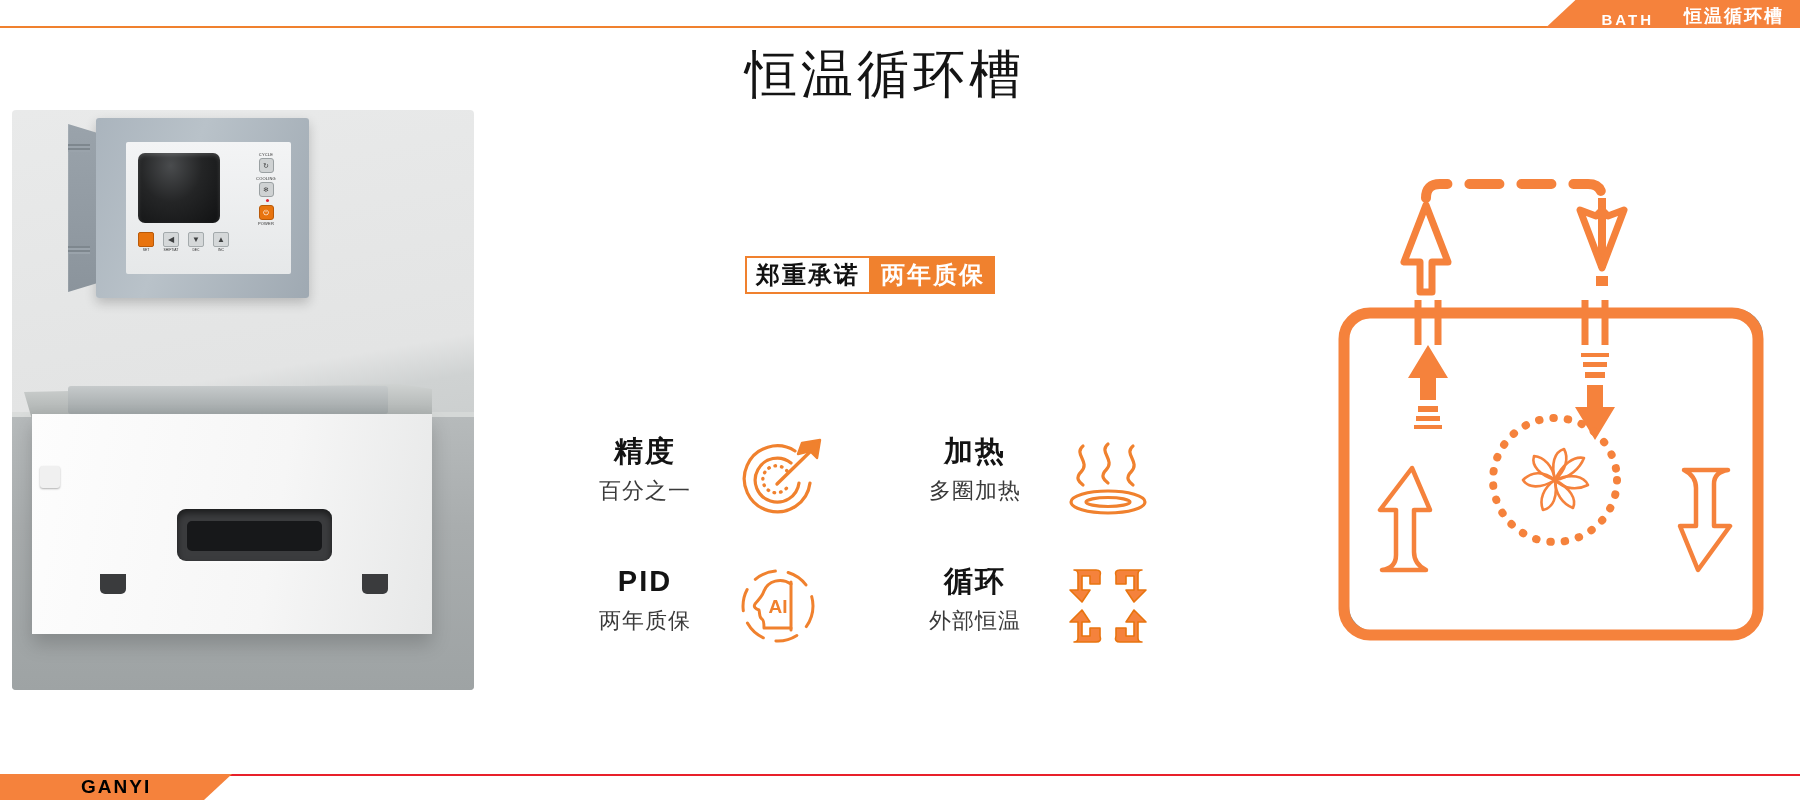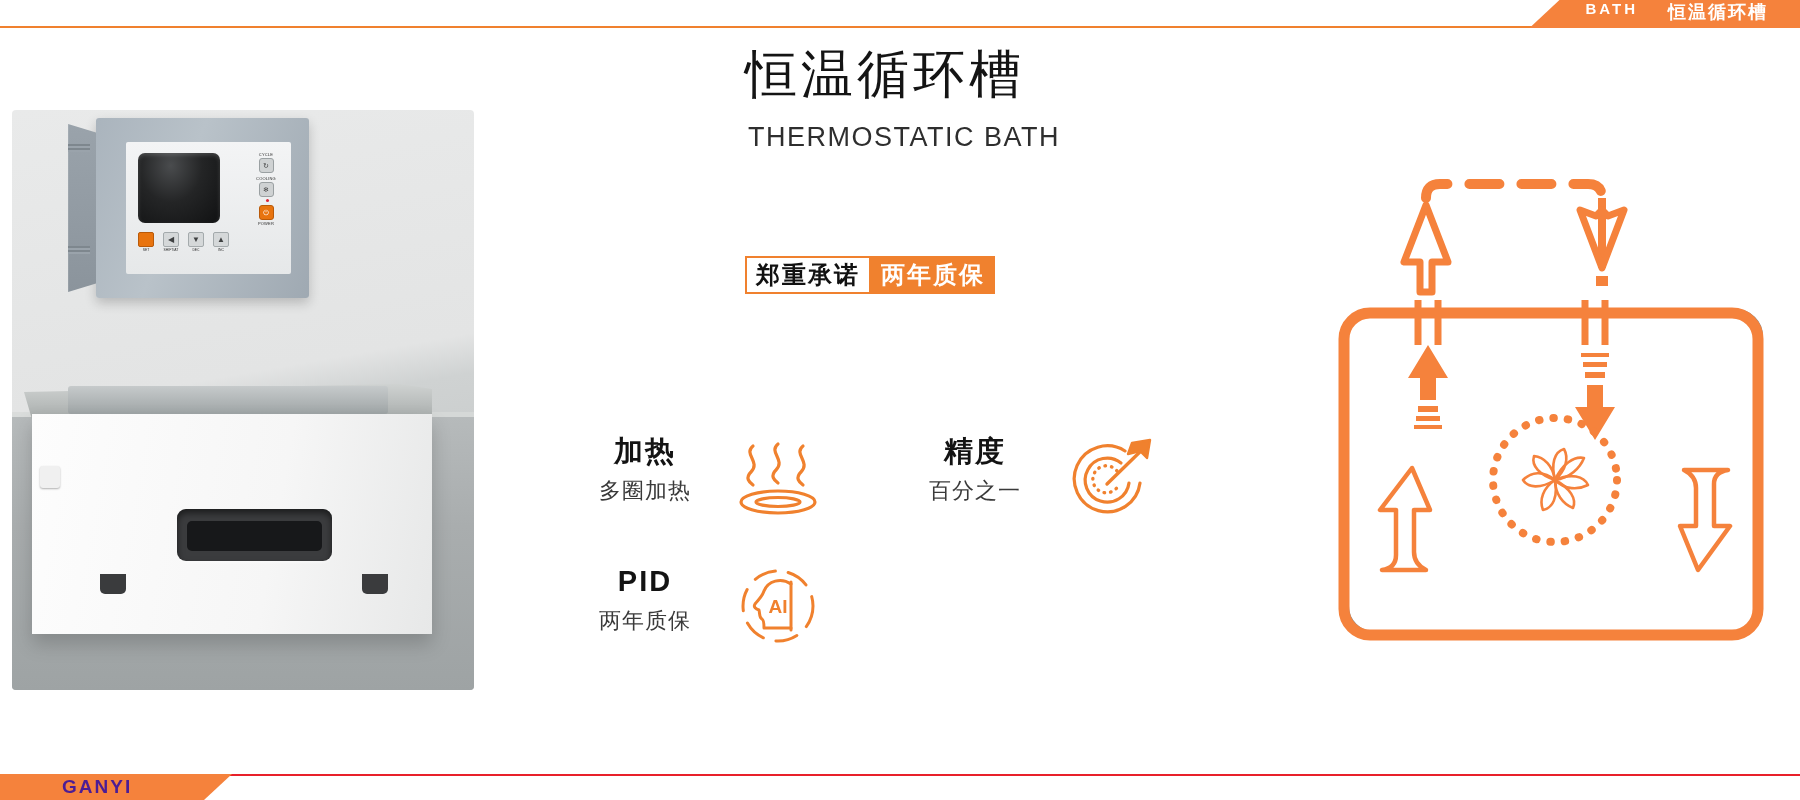--- a/index.html
+++ b/index.html
@@ -13,22 +13,22 @@
   .stage{position:absolute;inset:0;}
 
   
   .topline{
     position:absolute;left:0;top:26px;width:1800px;height:2px;
     background:#F0812E;
   }
   .topbadge{
     position:absolute;top:0;right:0;height:28px;
     background:#F5823C;
-    display:flex;align-items:flex-start;
-    padding:0 32px 0 56px;
+    display:flex;align-items:flex-end;
+    padding:0 16px 0 56px;
     -webkit-clip-path:polygon(30px 0,100% 0,100% 100%,0 100%);
     clip-path:polygon(30px 0,100% 0,100% 100%,0 100%);
   }
   .topbadge .en{
     color:#ffffff;font-size:15px;font-weight:bold;letter-spacing:3px;
   }
   .topbadge .cn{
     color:#ffffff;font-size:18px;font-weight:bold;letter-spacing:2px;
     margin-left:30px;
   }
@@ -39,22 +39,22 @@
     background:#E8202A;
   }
   .botbadge{
     position:absolute;bottom:0;left:0;height:26px;width:232px;
     background:#F5823C;
     display:flex;align-items:center;
     -webkit-clip-path:polygon(0 0,100% 0,calc(100% - 28px) 100%,0 100%);
     clip-path:polygon(0 0,100% 0,calc(100% - 28px) 100%,0 100%);
   }
   .botbadge .logo{
-    color:#4c1d95;font-size:19px;font-weight:bold;letter-spacing:2px;
-    margin-left:62px;
+    color:#000000;font-size:19px;font-weight:bold;letter-spacing:2px;
+    margin-left:81px;
   }
 
   
   .photo{
     position:absolute;left:12px;top:110px;width:462px;height:580px;
     border-radius:4px;overflow:hidden;
     background:linear-gradient(170deg,#e9eaea 0%,#e3e4e4 46%,#cfd2d2 52%,#b9bdbd 100%);
   }
   .photo .floor{
     position:absolute;left:0;bottom:0;width:100%;height:47%;
@@ -258,88 +258,103 @@
           <div class="btn">
             <div class="sq">▲</div>
             <div class="lbl">INC</div>
           </div>
         </div>
       </div>
     </div>
   </div>
 
   <div class="title">恒温循环槽</div>
-  <div class="subtitle">THERMOSTATIC BATH</div>
 
   <div class="promise">
     <div class="p1">郑重承诺</div>
     <div class="p2">两年质保</div>
   </div>
 
   <div class="features">
 
     <div class="frow">
-
-      <div class="fitem">
-        <div class="ftext">
-          <div class="t1">加热</div>
-          <div class="t2">多圈加热</div>
-        </div>
-        <div class="ficon">
-          <svg width="94" height="82" viewBox="0 0 94 82">
-            <g fill="none" stroke="#F0812E" stroke-width="3.2" stroke-linecap="round">
-              <path d="M22 10 C12 18 30 26 20 36 C14 42 18 46 22 49"></path>
-              <path d="M47 8 C37 16 55 24 45 34 C39 40 43 44 47 47"></path>
-              <path d="M72 10 C62 18 80 26 70 36 C64 42 68 46 72 49"></path>
-              <ellipse cx="47" cy="66" rx="37" ry="11"></ellipse>
-              <ellipse cx="47" cy="66" rx="22" ry="4.5"></ellipse>
-            </g>
-          </svg>
-        </div>
-      </div>
 
       <div class="fitem">
         <div class="ftext">
           <div class="t1">精度</div>
           <div class="t2">百分之一</div>
         </div>
         <div class="ficon">
           <svg width="92" height="80" viewBox="0 0 92 80">
             <g fill="none" stroke="#F0812E" stroke-width="3.2" stroke-linecap="round">
               <path d="M63 13 A33 33 0 1 0 78 45"></path>
               <path d="M59 25 A22 22 0 1 0 67 45"></path>
             </g>
             <g fill="none" stroke="#F0812E" stroke-width="3.4" stroke-linecap="round" stroke-dasharray="0.5 6">
               <path d="M55 33 A13.5 13.5 0 1 0 57 46"></path>
             </g>
             <path d="M45 46 L84 8" fill="none" stroke="#F0812E" stroke-width="3.4" stroke-linecap="round"></path>
             <path d="M70 5 L88 2 L85 20 L78 13 L66 16 Z" fill="#F0812E" stroke="#F0812E" stroke-width="2.4" stroke-linejoin="round"></path>
           </svg>
         </div>
       </div>
+
+      <div class="fitem">
+        <div class="ftext">
+          <div class="t1">加热</div>
+          <div class="t2">多圈加热</div>
+        </div>
+        <div class="ficon">
+          <svg width="94" height="82" viewBox="0 0 94 82">
+            <g fill="none" stroke="#F0812E" stroke-width="3.2" stroke-linecap="round">
+              <path d="M22 10 C12 18 30 26 20 36 C14 42 18 46 22 49"></path>
+              <path d="M47 8 C37 16 55 24 45 34 C39 40 43 44 47 47"></path>
+              <path d="M72 10 C62 18 80 26 70 36 C64 42 68 46 72 49"></path>
+              <ellipse cx="47" cy="66" rx="37" ry="11"></ellipse>
+              <ellipse cx="47" cy="66" rx="22" ry="4.5"></ellipse>
+            </g>
+          </svg>
+        </div>
+      </div>
     </div>
 
     <div class="frow">
 
       <div class="fitem">
         <div class="ftext">
           <div class="t1">PID</div>
           <div class="t2">两年质保</div>
         </div>
         <div class="ficon">
           <svg width="88" height="84" viewBox="0 0 88 84">
             <circle cx="44" cy="42" r="35" fill="none" stroke="#F0812E" stroke-width="3" stroke-linecap="round" stroke-dasharray="22 13"></circle>
             <path d="M57 20 C47 13 34 17 30 27 C28 33 24 36 21 40 C19 43 22 45 25 46
                      C26 50 25 54 28 55 C30 56 30 60 30 64 L57 64" fill="none" stroke="#F0812E" stroke-width="3" stroke-linejoin="round" stroke-linecap="round"></path>
             <path d="M57 18 L57 66" fill="none" stroke="#F0812E" stroke-width="3" stroke-linecap="round"></path>
             <text x="44" y="49" font-family="'Liberation Sans',sans-serif" font-size="19" font-weight="bold" fill="#F0812E" text-anchor="middle">AI</text>
           </svg>
         </div>
       </div>
 
+      <div class="fitem">
+        <div class="ftext">
+          <div class="t1">循环</div>
+          <div class="t2">外部恒温</div>
+        </div>
+        <div class="ficon">
+          <svg width="84" height="84" viewBox="0 0 84 84">
+            <g fill="#F5823C" stroke="#E8740F" stroke-width="1.6" stroke-linejoin="round">
+              <path d="M8 6 L30 6 Q36 6 34 12 L34 20 L24 20 L24 12 L16 12 L16 26 L24 26 L16 38 L4 26 L12 26 L12 10 Q12 6 8 6 Z"></path>
+              <path d="M76 6 L54 6 Q48 6 50 12 L50 20 L60 20 L60 12 L68 12 L68 26 L60 26 L68 38 L80 26 L72 26 L72 10 Q72 6 76 6 Z" transform="translate(0,0) scale(1,1)"></path>
+              <path d="M8 78 L30 78 Q36 78 34 72 L34 64 L24 64 L24 72 L16 72 L16 58 L24 58 L16 46 L4 58 L12 58 L12 74 Q12 78 8 78 Z"></path>
+              <path d="M76 78 L54 78 Q48 78 50 72 L50 64 L60 64 L60 72 L68 72 L68 58 L60 58 L68 46 L80 58 L72 58 L72 74 Q72 78 76 78 Z"></path>
+            </g>
+          </svg>
+        </div>
+      </div>
     </div>
   </div>
 
   <div class="diagram">
     <svg width="450" height="500" viewBox="0 0 450 500">
 
       <path d="M96 48 Q96 34 110 34 L258 34 Q272 34 272 48" fill="none" stroke="#F5823C" stroke-width="10" stroke-linecap="round" stroke-dasharray="30 22"></path>
 
       <g>
         <path d="M96 55 L74 112 L90 112 L90 142 L102 142 L102 112 L118 112 Z" fill="none" stroke="#F5823C" stroke-width="7" stroke-linejoin="round"></path>

